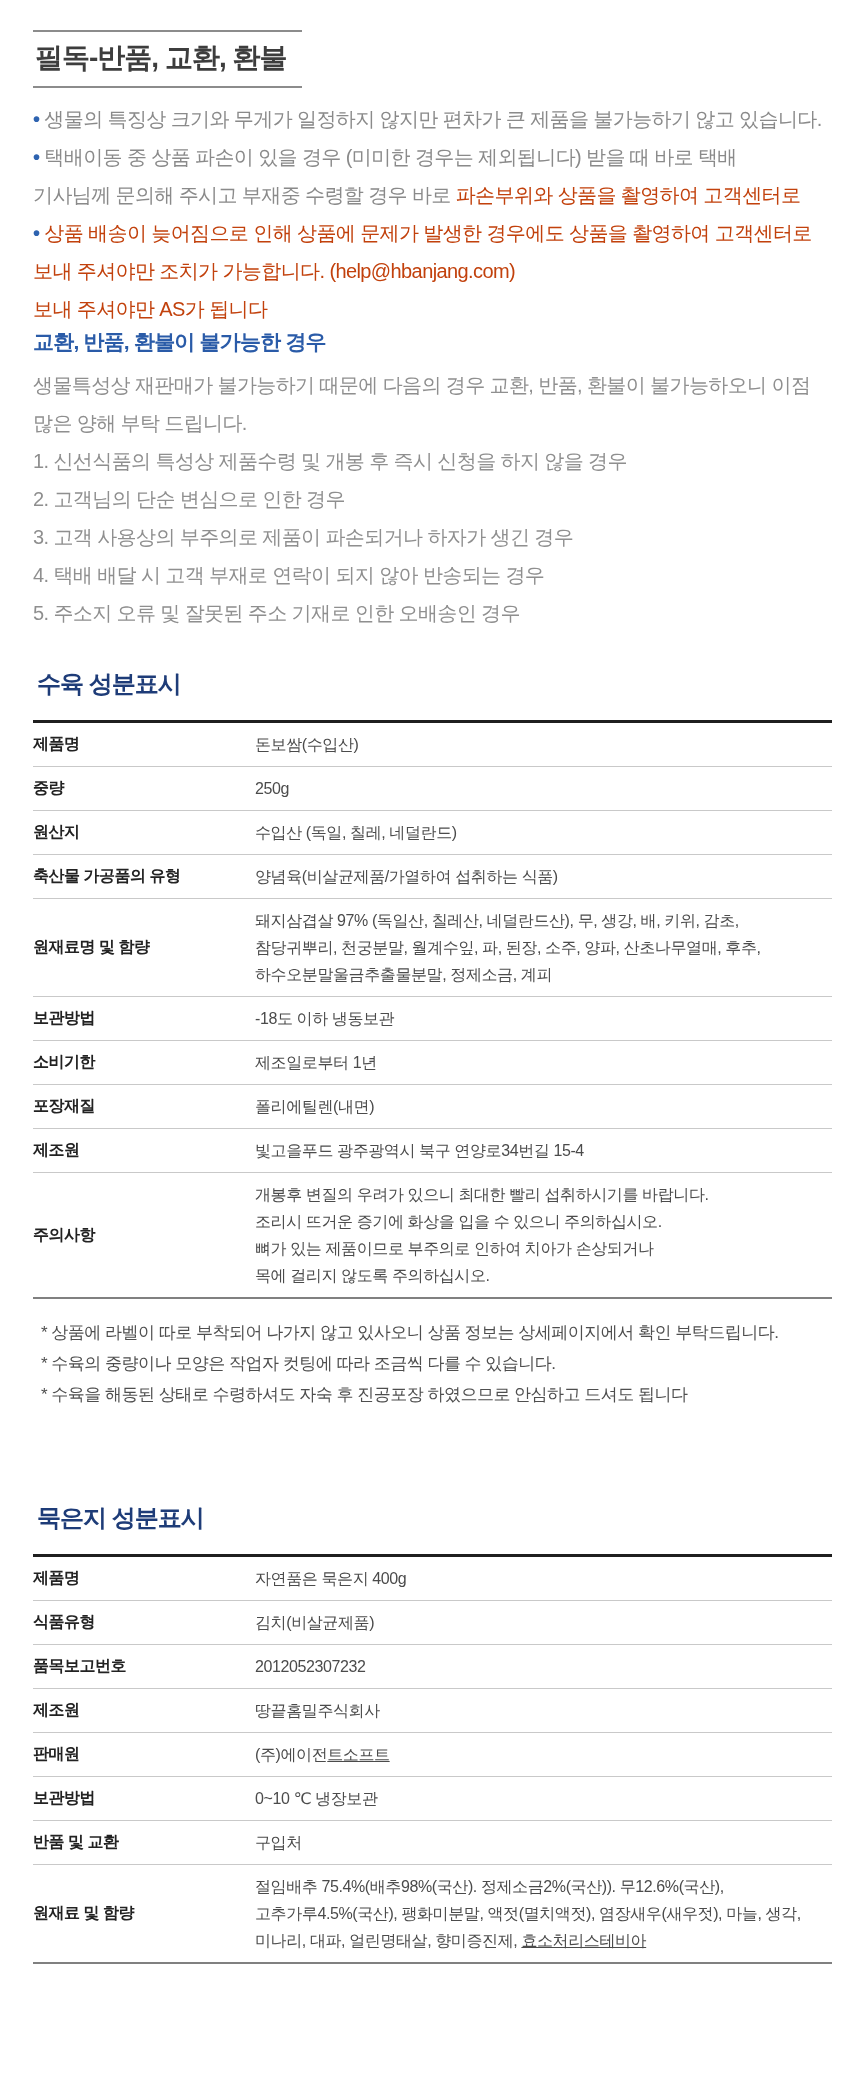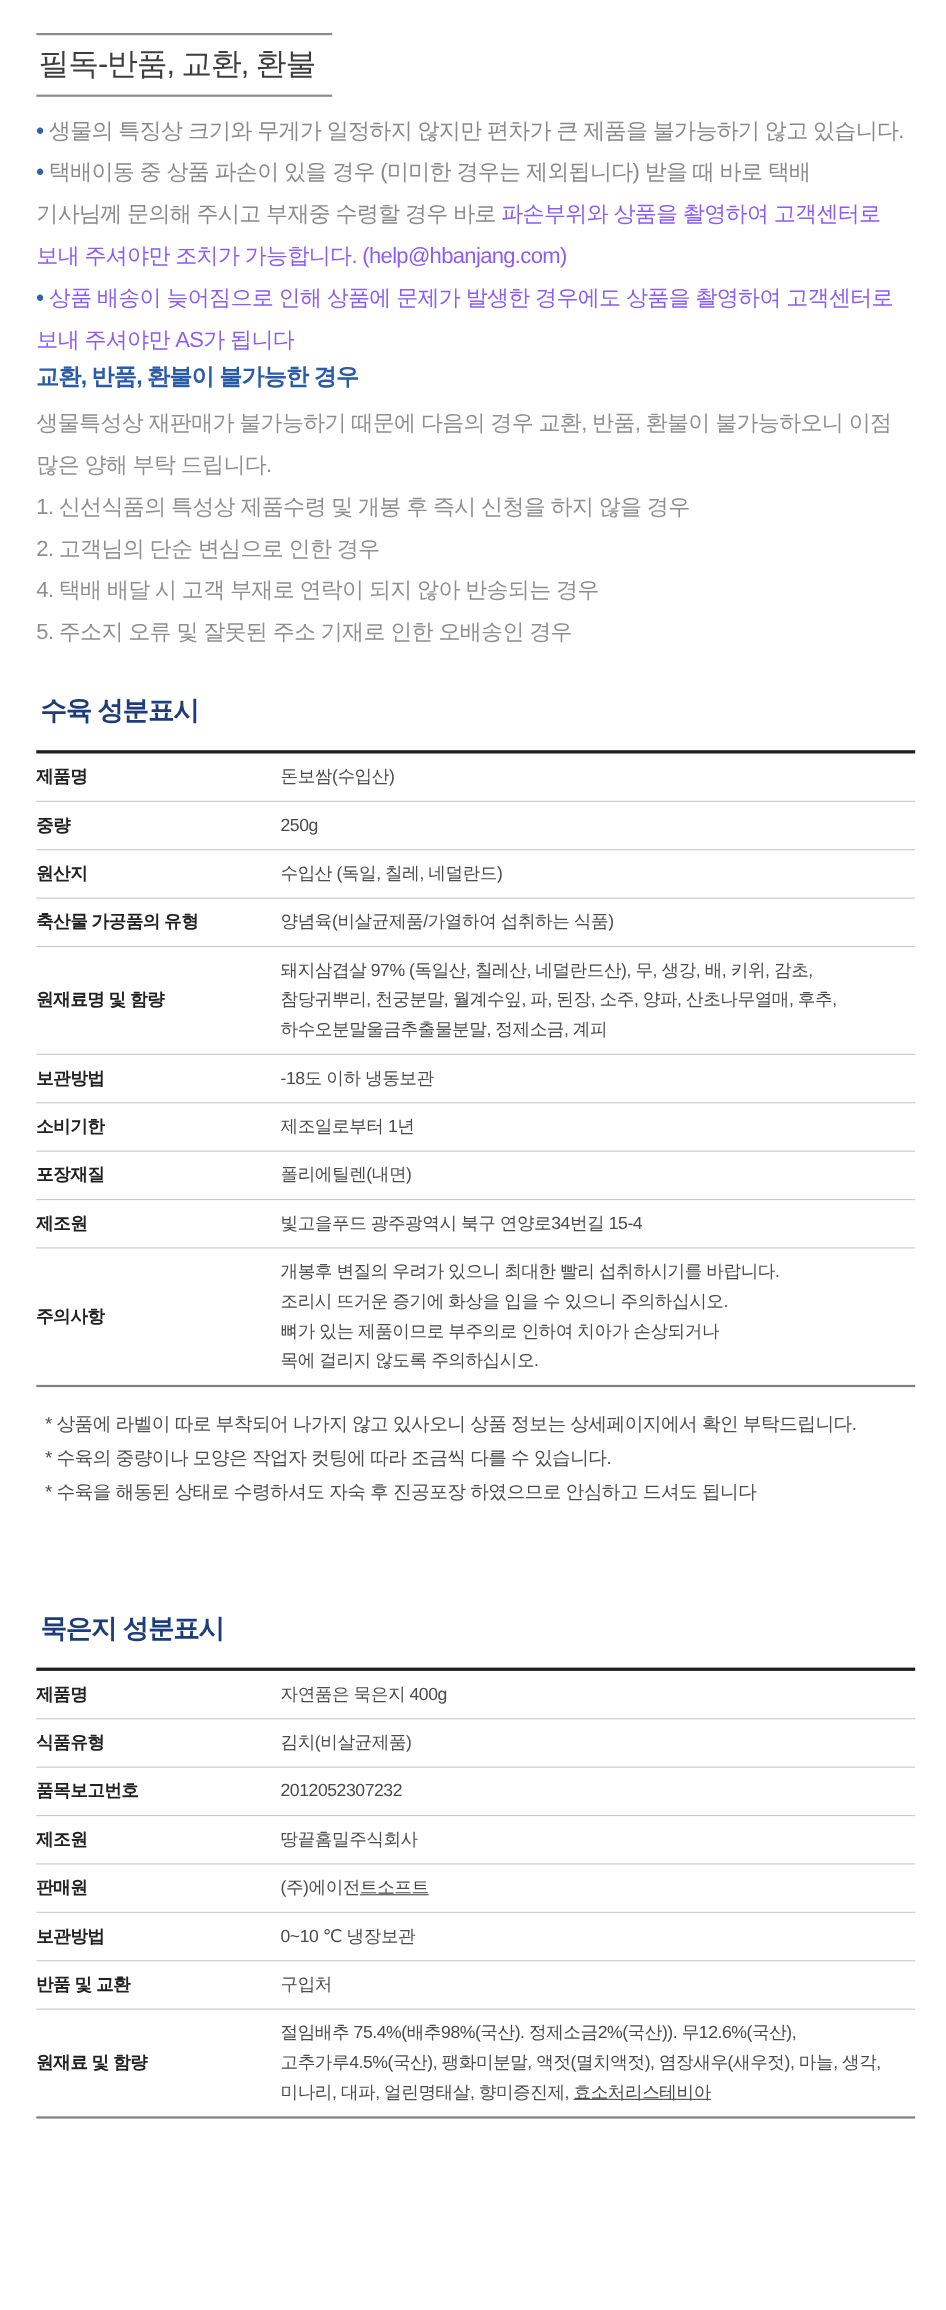--- a/index.html
+++ b/index.html
@@ -8,28 +8,28 @@
     font-family:"Liberation Sans","DejaVu Sans",sans-serif;
     -webkit-font-smoothing:antialiased;
   }
   .container{padding:30px 28px 0 33px;}
 
   
   .title{
     display:inline-block;margin:0;
     border-top:2px solid #8c8c8c;border-bottom:2px solid #8c8c8c;
     padding:7px 16px 9px 2px;
-    font-size:28px;font-weight:400;color:#3d3d3d;letter-spacing:-1px;
+    font-size:28px;font-weight:700;color:#3d3d3d;letter-spacing:-1px;
   }
 
   
   .notice{margin-top:12px;}
   .notice .tline{font-size:20px;line-height:38px;color:#8a8a8a;letter-spacing:-0.6px;white-space:nowrap;}
   .c-bullet{color:#2e63b0;font-weight:700;}
-  .c-blue{color:#8b5cf6;}
+  .c-blue{color:#c2410c;}
 
   
   .subheading{
     margin:0 0 0 0;font-size:21px;font-weight:700;color:#2a5ba8;letter-spacing:-0.8px;
   }
   .paragraph{margin-top:10px;}
   .paragraph .tline,.numlist .tline{
     font-size:20px;line-height:38px;color:#8f8f8f;letter-spacing:-0.6px;white-space:nowrap;
   }
 
@@ -67,33 +67,34 @@
 
 <div class="page">
   <div class="container">
 
     <h1 class="title">필독-반품, 교환, 환불</h1>
 
     <div class="notice">
         <div class="tline"><span class="c-bullet">• </span><span>생물의 특징상 크기와 무게가 일정하지 않지만 편차가 큰 제품을 불가능하기 않고 있습니다.</span></div>
         <div class="tline"><span class="c-bullet">• </span><span>택배이동 중 상품 파손이 있을 경우 (미미한 경우는 제외됩니다) 받을 때 바로 택배</span></div>
         <div class="tline"><span>기사님께 문의해 주시고 부재중 수령할 경우 바로 </span><span class="c-blue">파손부위와 상품을 촬영하여 고객센터로</span></div>
+        <div class="tline"><span class="c-bullet">• </span><span class="c-blue">상품 배송이 늦어짐으로 인해 상품에 문제가 발생한 경우에도 상품을 촬영하여 고객센터로</span></div>
         <div class="tline"><span class="c-blue">보내 주셔야만 조치가 가능합니다.  (help@hbanjang.com)</span></div>
-        <div class="tline"><span class="c-bullet">• </span><span class="c-blue">상품 배송이 늦어짐으로 인해 상품에 문제가 발생한 경우에도 상품을 촬영하여 고객센터로</span></div>
         <div class="tline"><span class="c-blue">보내 주셔야만 AS가 됩니다</span></div>
       </div>
 
     <h2 class="subheading">교환, 반품, 환불이 불가능한 경우</h2>
     <div class="paragraph">
         <div class="tline"><span>생물특성상 재판매가 불가능하기 때문에 다음의 경우 교환, 반품, 환불이 불가능하오니 이점</span></div>
         <div class="tline"><span>많은 양해 부탁 드립니다.</span></div>
       </div>
     <div class="numlist">
         <div class="tline"><span>1. 신선식품의 특성상 제품수령 및 개봉 후 즉시 신청을 하지 않을 경우</span></div>
         <div class="tline"><span>2. 고객님의 단순 변심으로 인한 경우</span></div>
+        <div class="tline"><span>3. 고객 사용상의 부주의로 제품이 파손되거나 하자가 생긴 경우</span></div>
         <div class="tline"><span>4. 택배 배달 시 고객 부재로 연락이 되지 않아 반송되는 경우</span></div>
         <div class="tline"><span>5. 주소지 오류 및 잘못된 주소 기재로 인한 오배송인 경우</span></div>
       </div>
 
     <h2 class="section-heading">수육 성분표시</h2>
     <div class="spec-table">
         <div class="spec-row">
           <div class="spec-label">제품명</div>
           <div class="spec-value">
             <div class="tline"><span>돈보쌈(수입산)</span></div>

